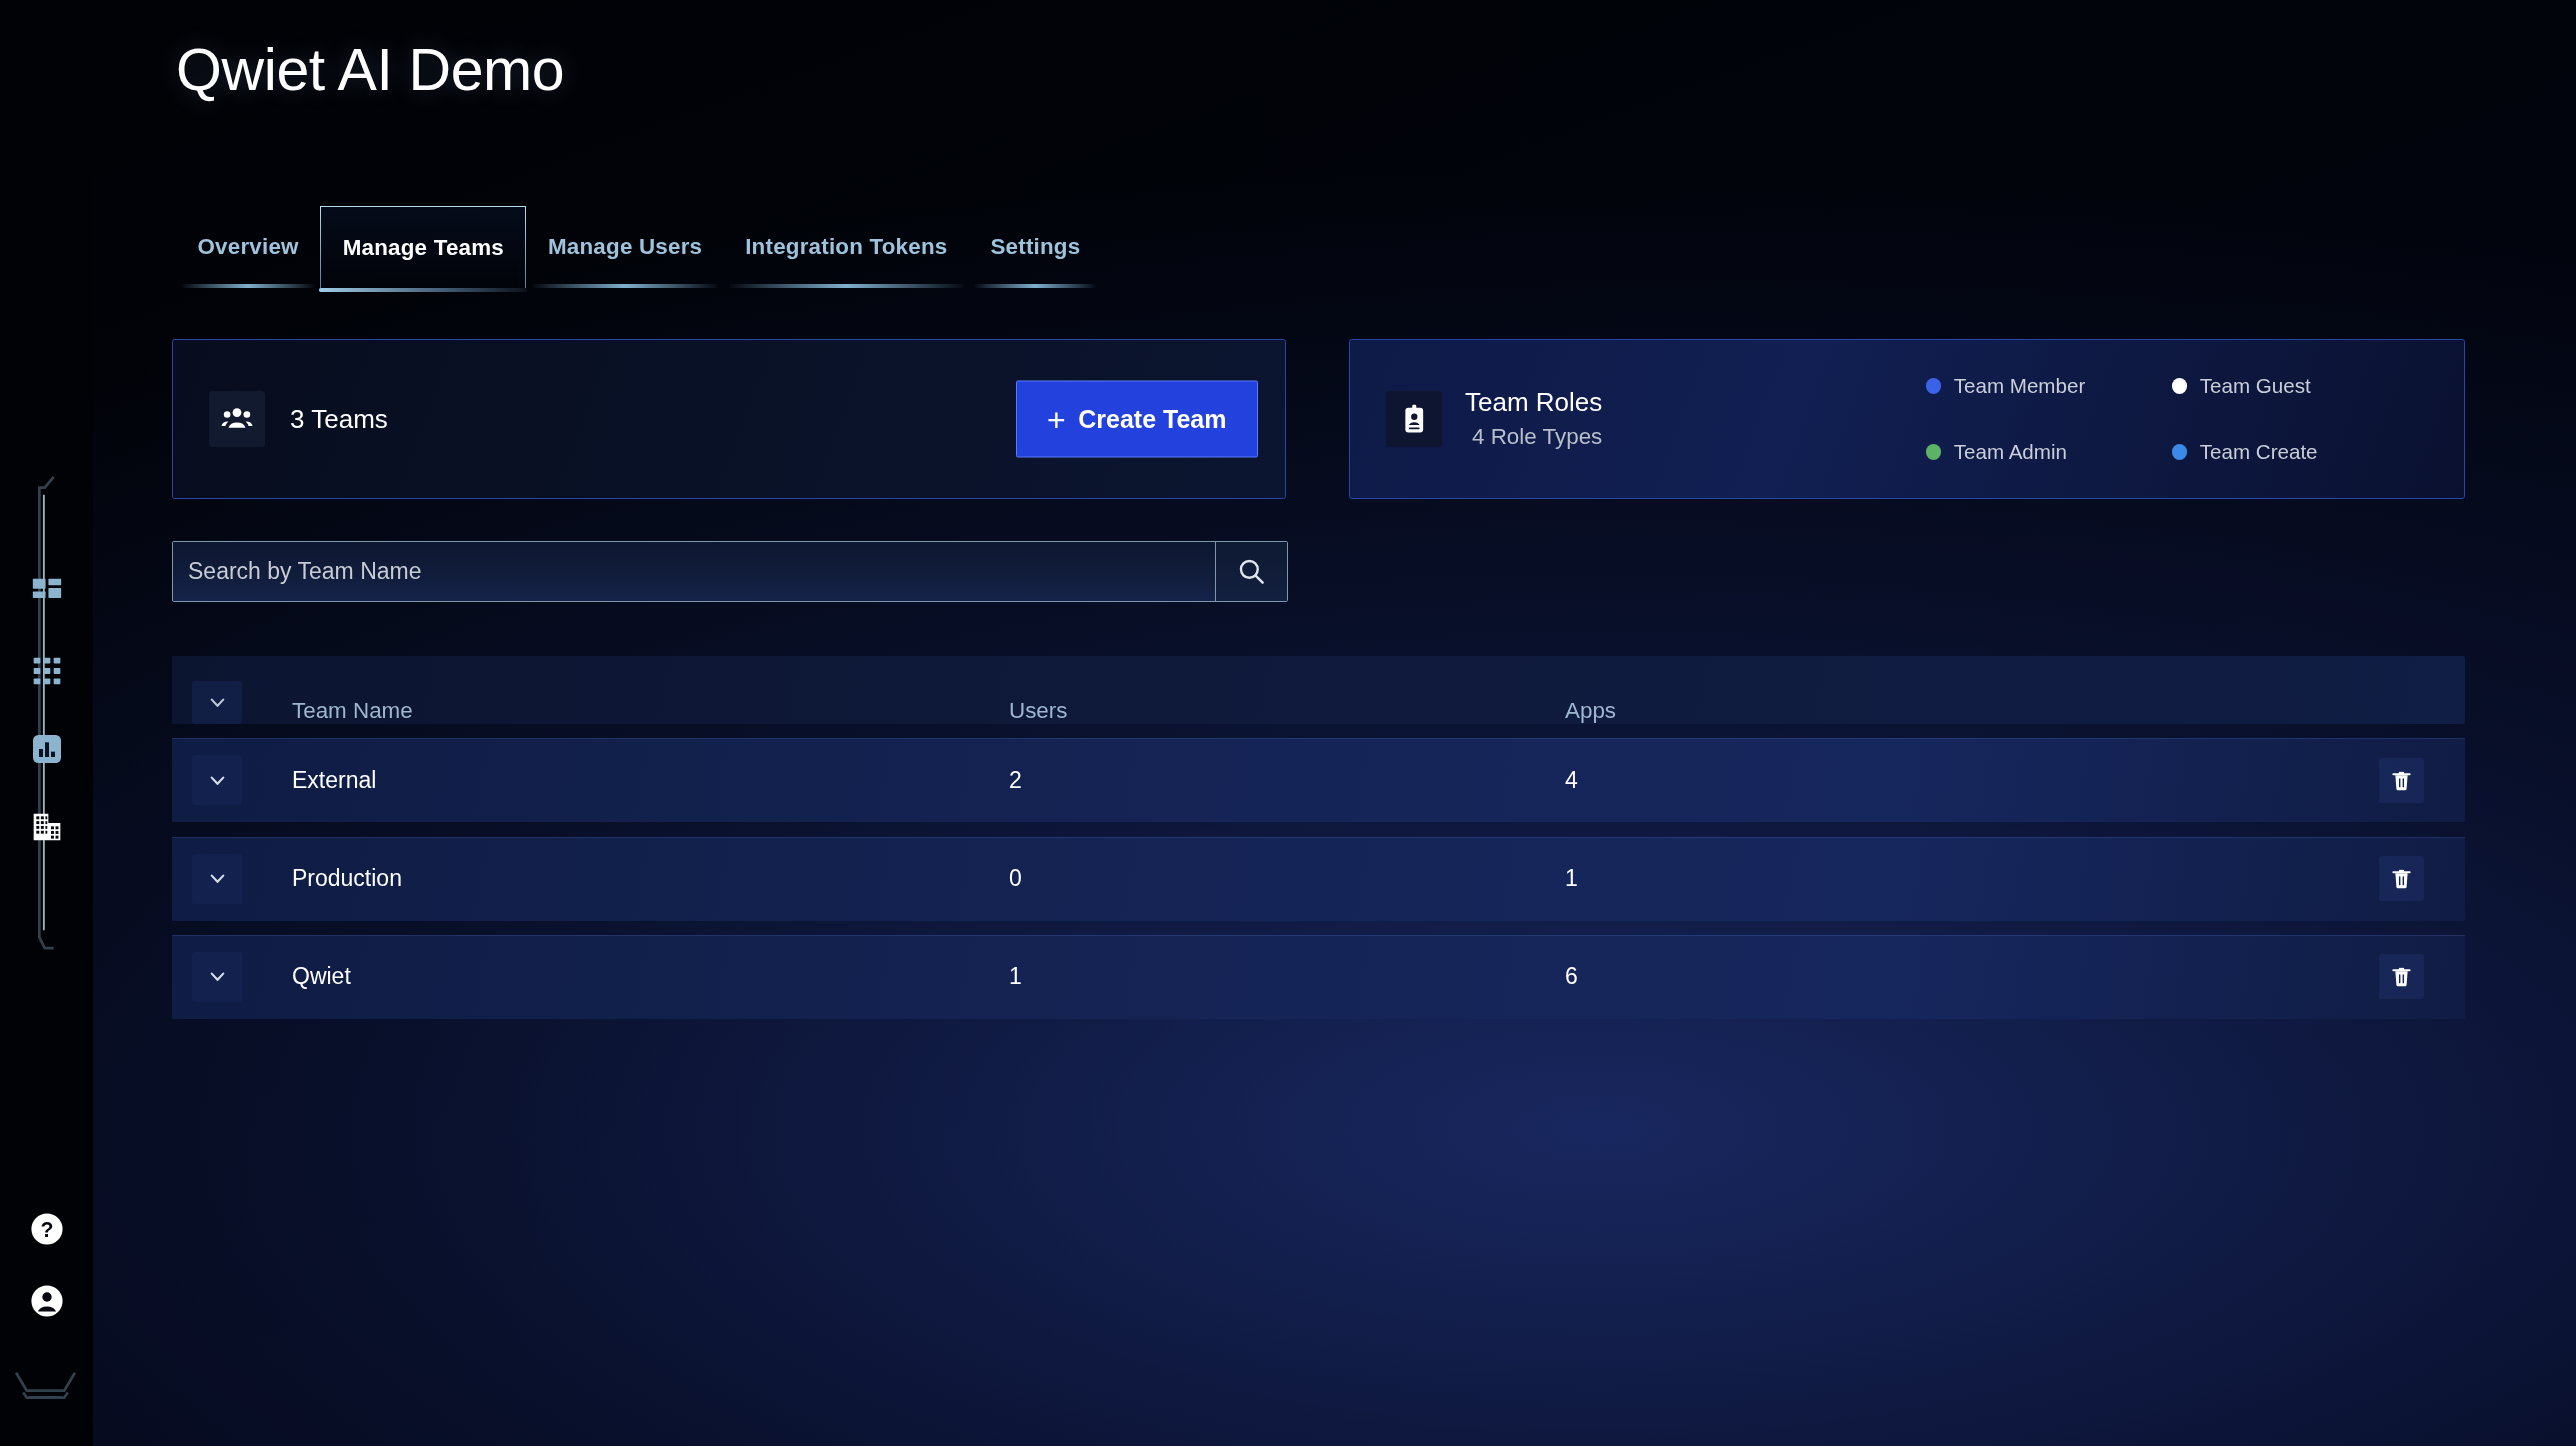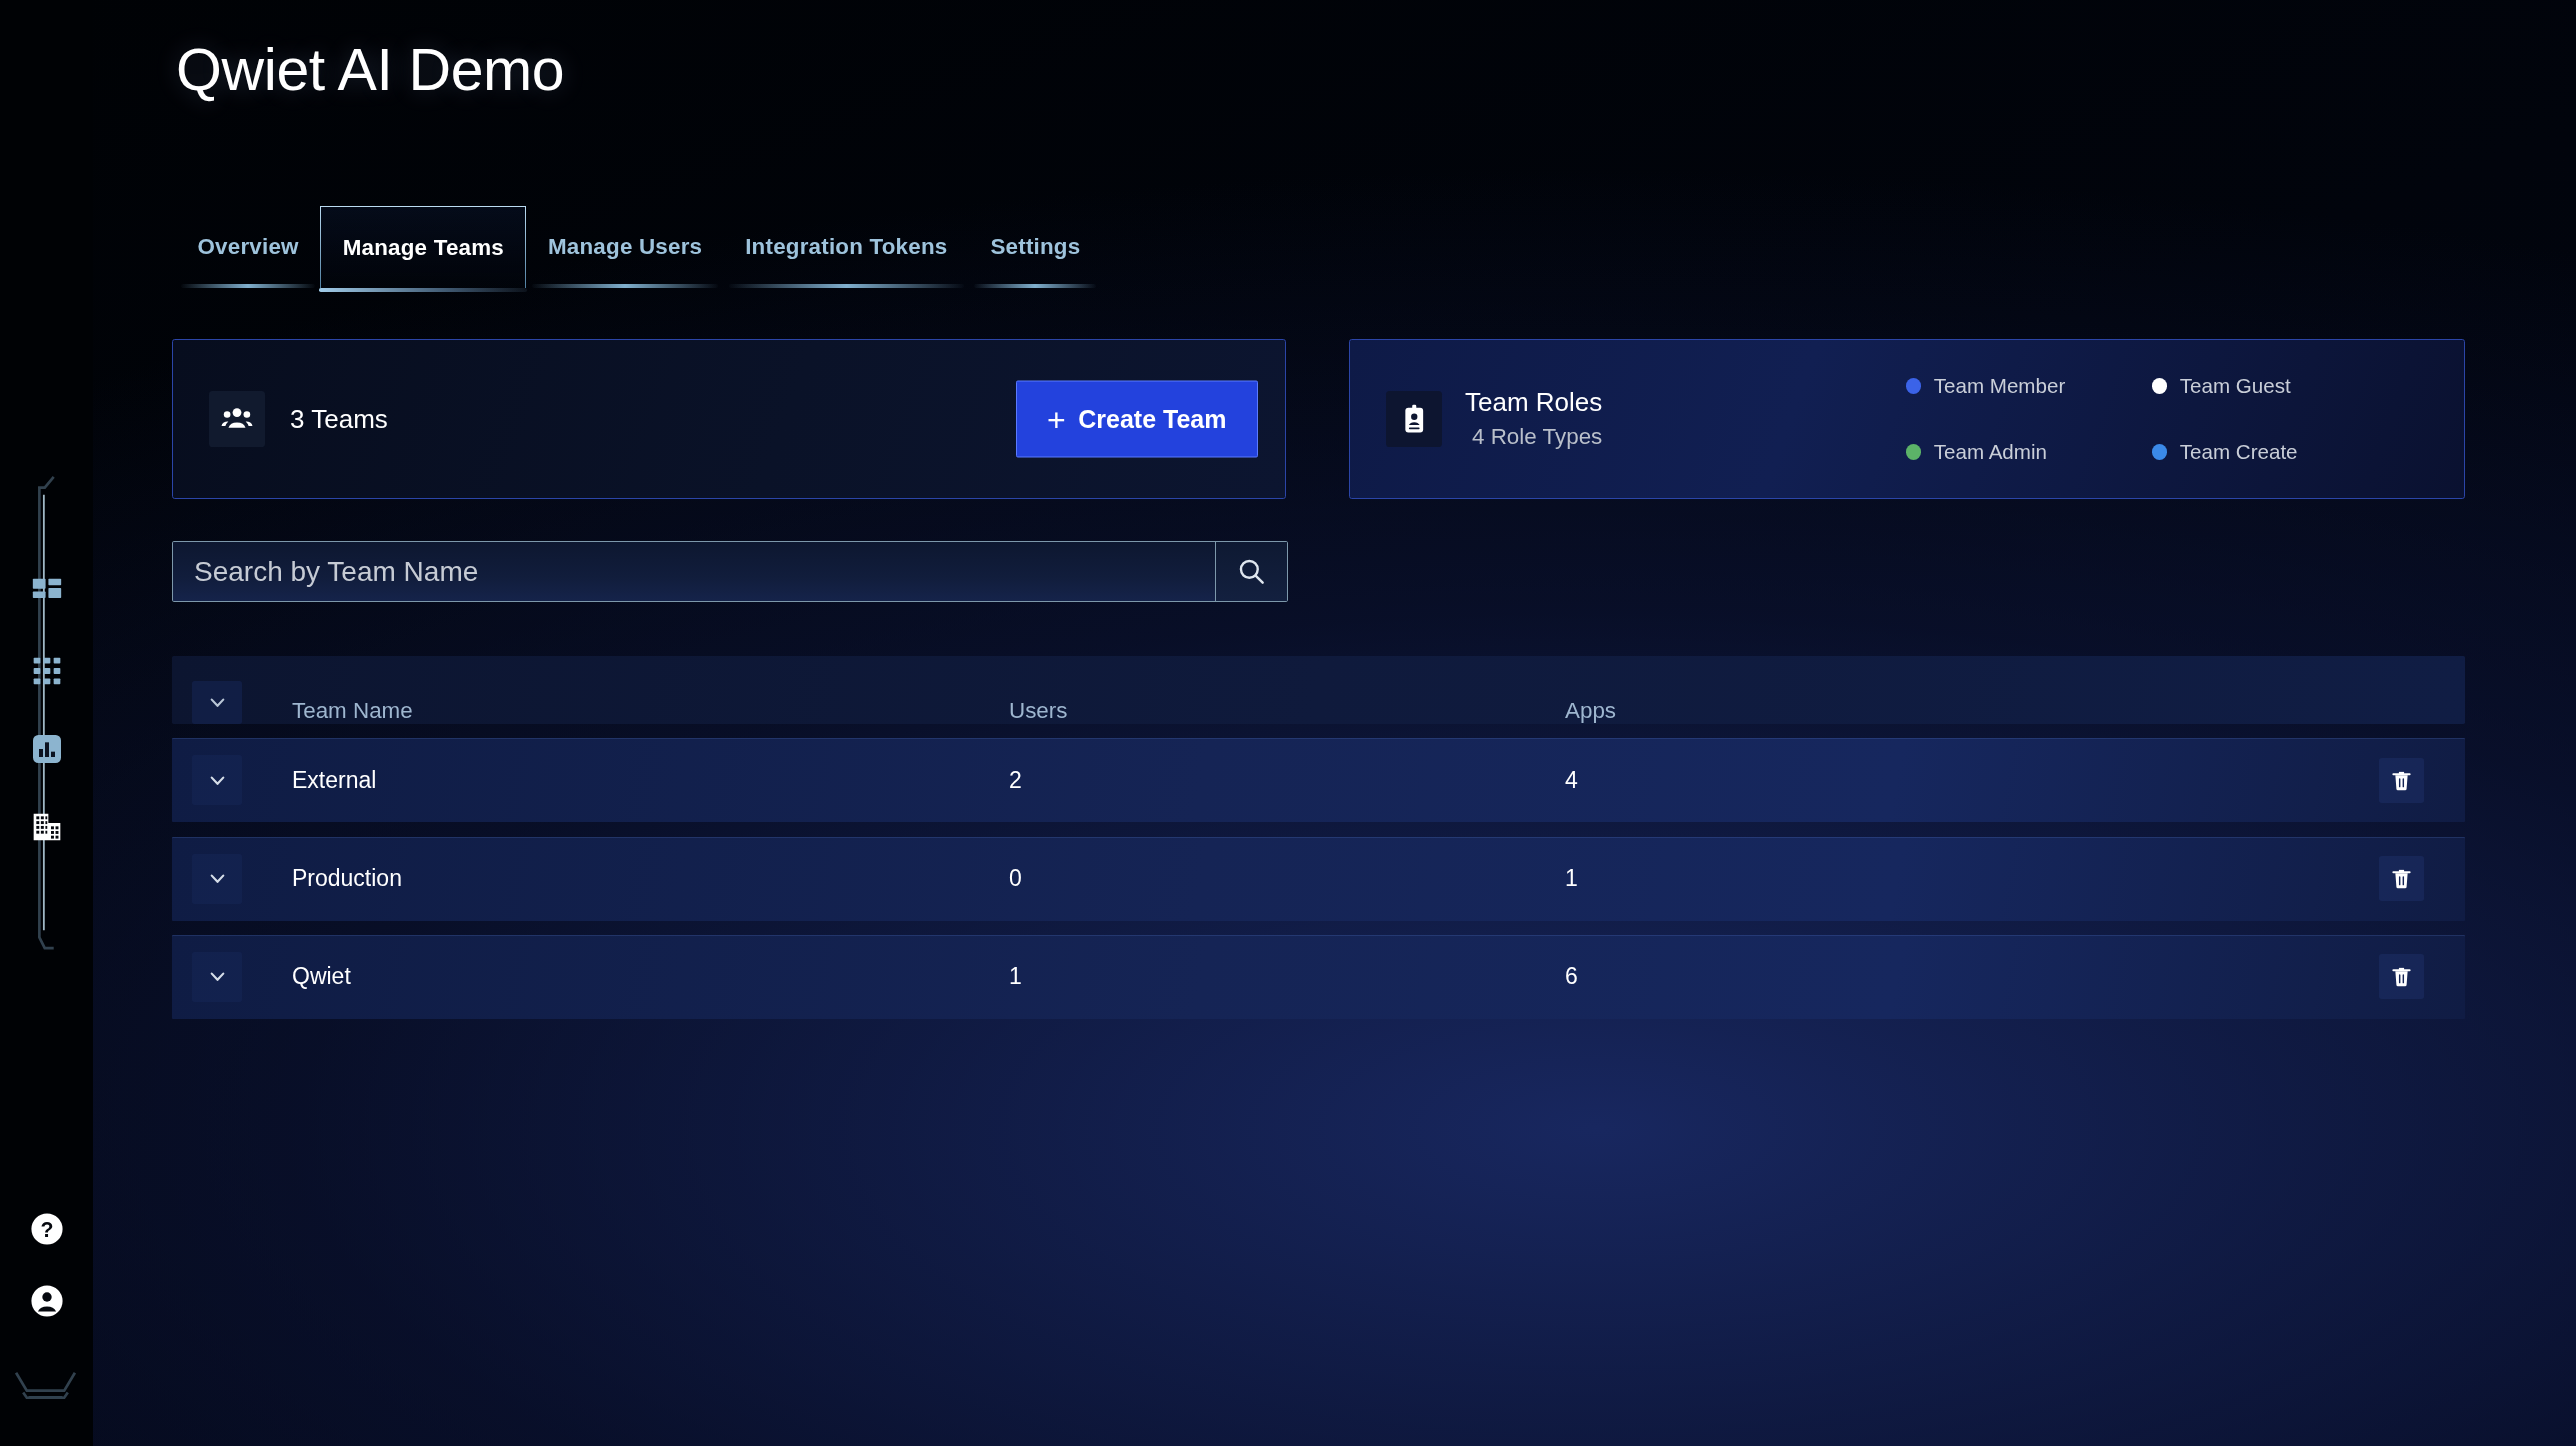--- a/index.html
+++ b/index.html
@@ -113,39 +113,39 @@
   .create-btn {
     position: absolute; right: 27px; top: 50%; transform: translateY(-50%);
     height: 77px; padding: 0 30.5px;
     background: #2342dd; border: 1.8px solid #5b7bff; border-radius: 1.8px;
     color: #ffffff; font-size: 25px; font-weight: 700;
     display: flex; align-items: center; gap: 12.5px;
     cursor: pointer;
   }
   .plus { font-size: 32px; font-weight: 400; line-height: 1; }
   .roles-legend {
-    position: absolute; left: 556px; top: 50%; transform: translateY(-50%);
+    position: absolute; left: 576px; top: 50%; transform: translateY(-50%);
     display: grid; grid-template-columns: 204px 1fr; row-gap: 16px; column-gap: 12.5px; gap: 42px;
   }
   .legend-item { display: flex; align-items: center; gap: 12.5px; }
   .dot { width: 15.2px; height: 15.2px; border-radius: 50%; flex: none; }
   .legend-label { color: #c9ced8; font-size: 20.6px; }
 
   
   .search-wrap {
     position: absolute; left: 172px; top: 541px;
     width: 1116px; height: 61px;
     display: flex;
     border: 0.9px solid #7d98ab; border-radius: 1.8px;
     background: linear-gradient(180deg, #0d1730 0%, #111d3c 60%, #15234a 100%);
     overflow: hidden;
   }
   .search-input {
     flex: 1; background: transparent; border: none; outline: none;
-    color: #ffffff; font-size: 28px; padding: 0 21px;
+    color: #ffffff; font-size: 23px; padding: 0 15px;
     font-family: "Liberation Sans", sans-serif;
   }
   .search-input::placeholder { color: #c6cbd4; }
   .search-btn {
     width: 72px; border: none; border-left: 0.9px solid #7d98ab;
     background: linear-gradient(180deg, #0e1932 0%, #13203f 100%);
     display: flex; align-items: center; justify-content: center;
     cursor: pointer;
   }
 

